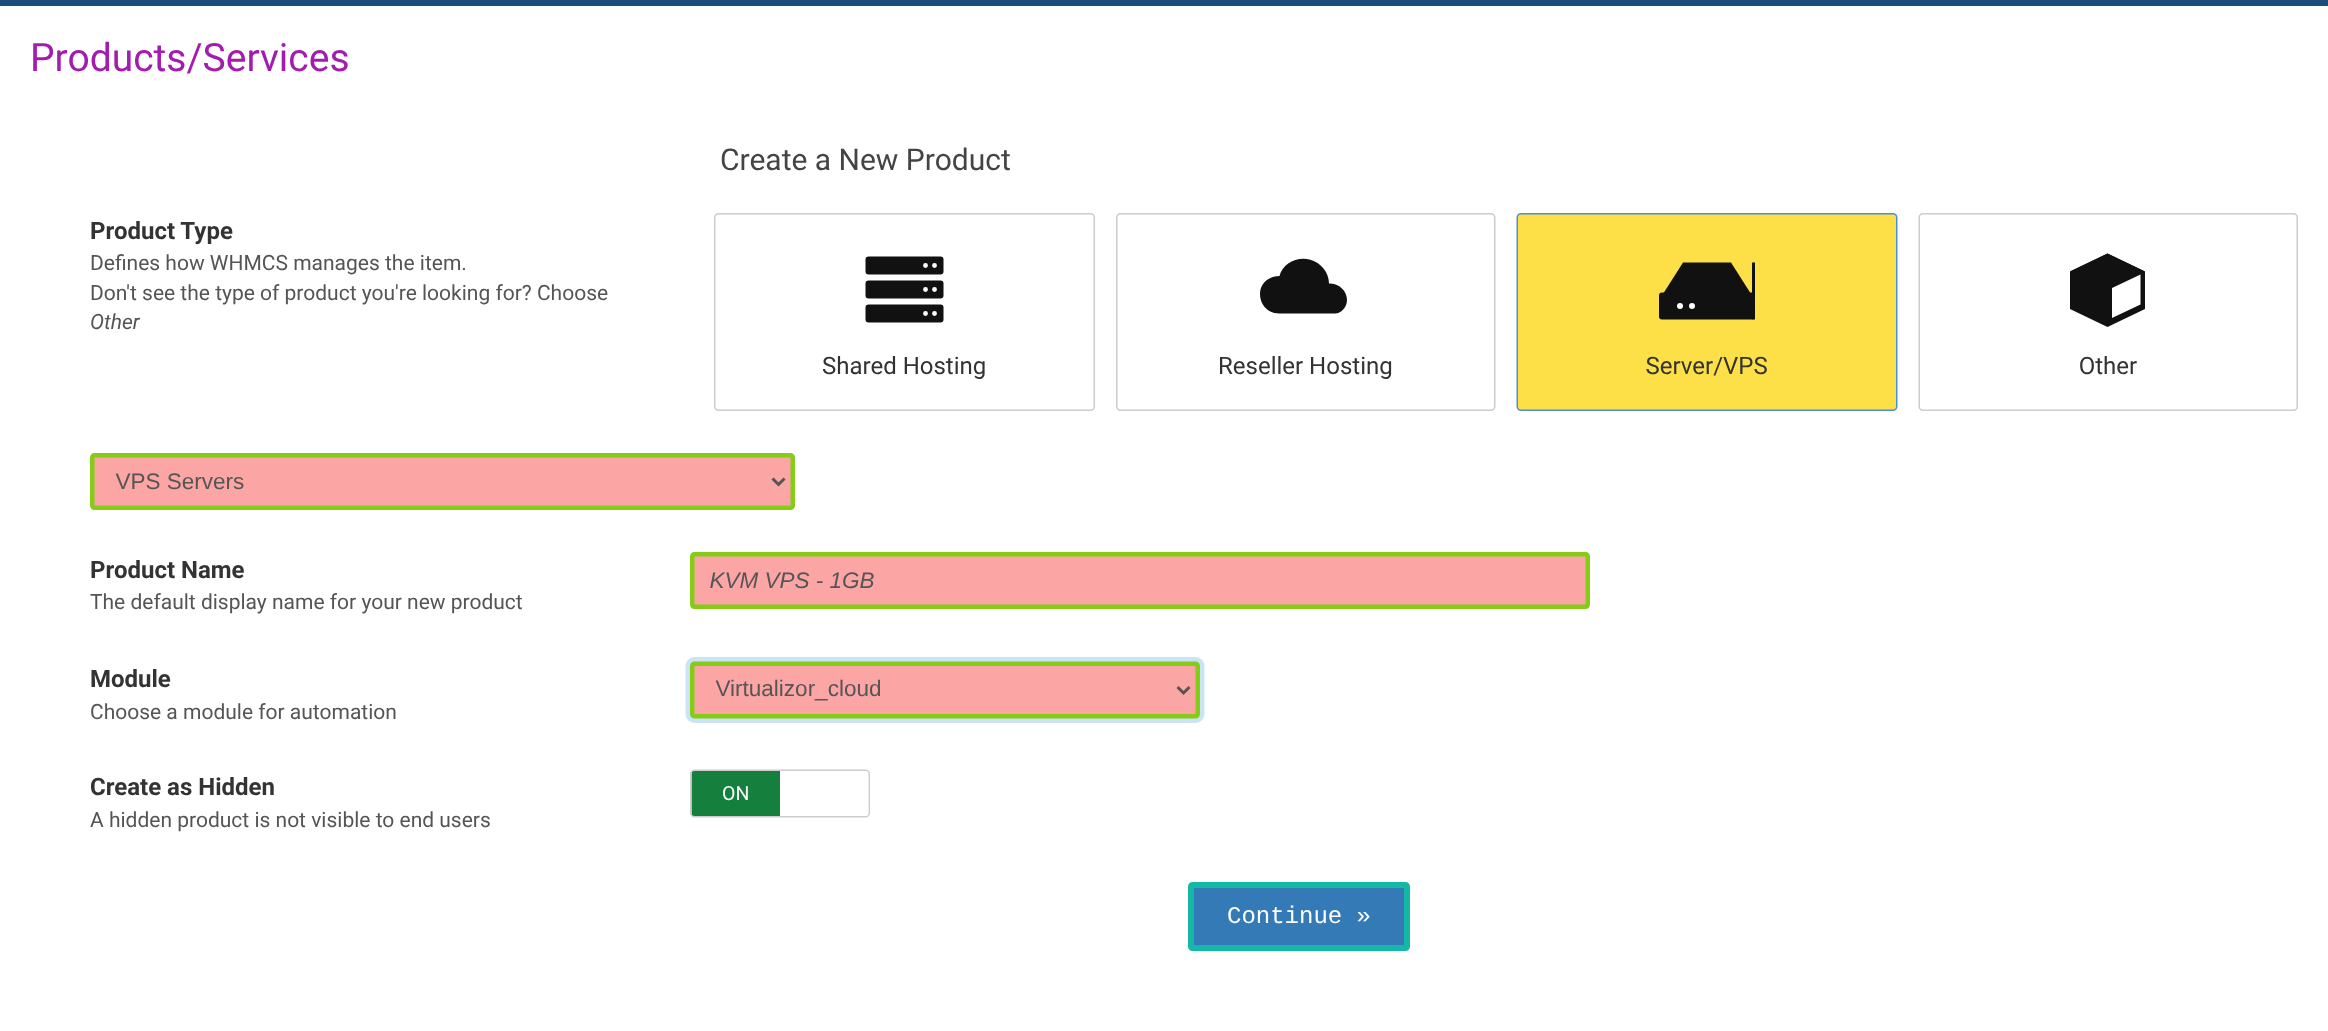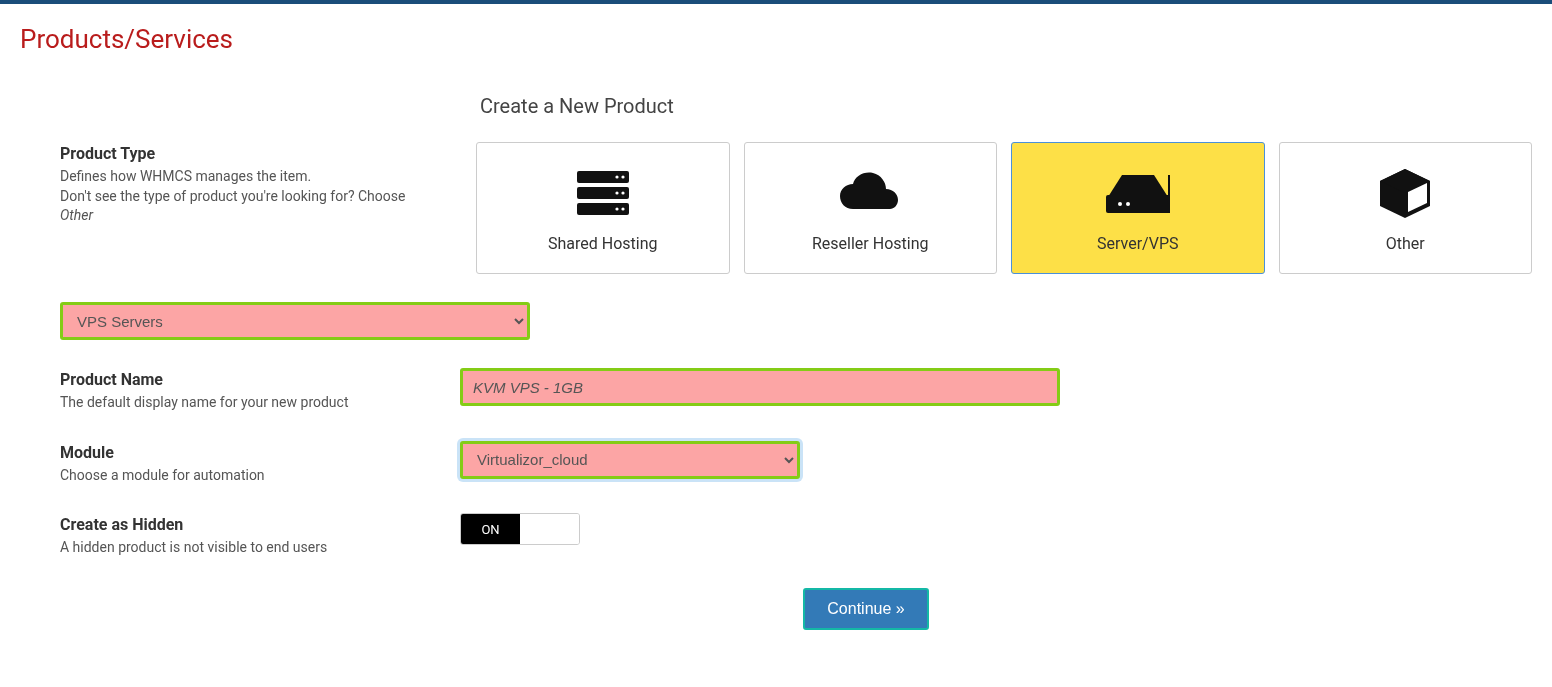--- a/index.html
+++ b/index.html
@@ -14,21 +14,21 @@
     background: #1a4d7a;
     width: 100%;
   }
   .page {
     padding: 20px 20px 40px 20px;
     max-width: 1552px;
   }
   .page-title {
     font-size: 26px;
     font-weight: 400;
-    color: #b91c1c;
+    color: #a21caf;
     margin-bottom: 40px;
   }
   .form-wrap {
     margin-left: 40px;
   }
   .section-title {
     font-size: 20px;
     font-weight: 400;
     color: #444;
     margin-left: 420px;
@@ -126,45 +126,46 @@
     width: 120px;
     height: 32px;
     border: 1px solid #ccc;
     border-radius: 3px;
     display: inline-flex;
     overflow: hidden;
     cursor: pointer;
   }
   .toggle .on {
     width: 50%;
-    background: #000000;
+    background: #15803d;
     color: #fff;
     display: flex;
     align-items: center;
     justify-content: center;
     font-size: 13px;
   }
   .toggle .off {
     width: 50%;
     background: #fff;
   }
   
   .btn-row {
     text-align: center;
     margin-top: 30px;
     margin-left: 140px;
   }
   .btn-continue {
     background: #337ab7;
     color: #fff;
-    border: 2px solid #14b8a6;
+    border: 4px solid #14b8a6;
     border-radius: 3px;
     padding: 10px 22px;
     font-size: 16px;
     cursor: pointer;
+    font-family: Liberation Mono, monospace;
   }
   svg { display: block; }
 </style>
 </head>
 <body>
 
 <div class="topbar"></div>
 
 <div class="page">
   <h1 class="page-title">Products/Services</h1>

